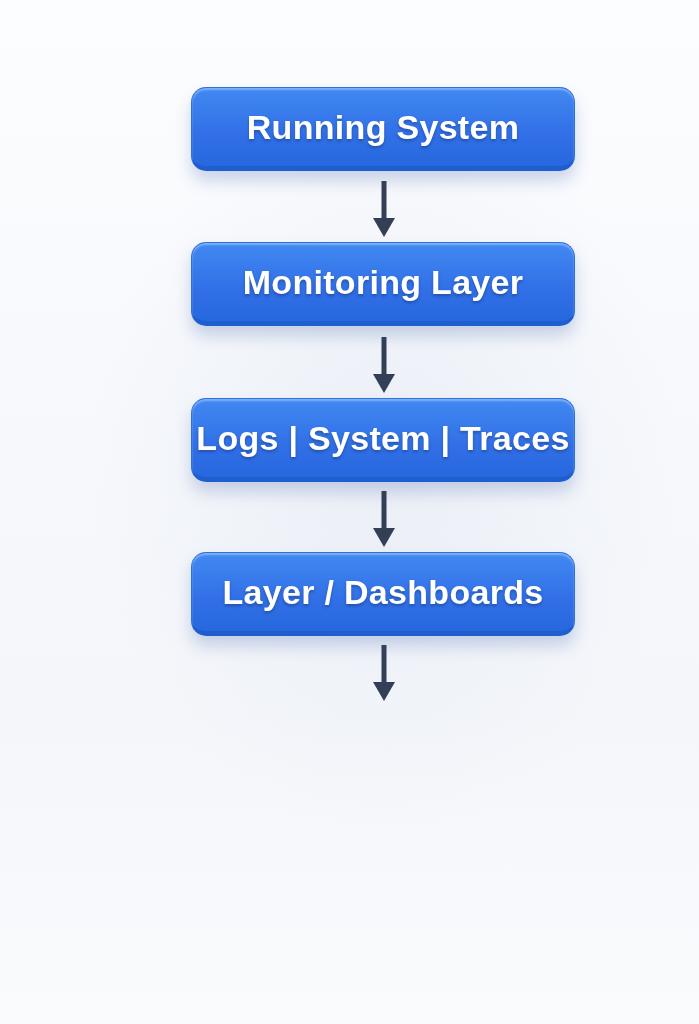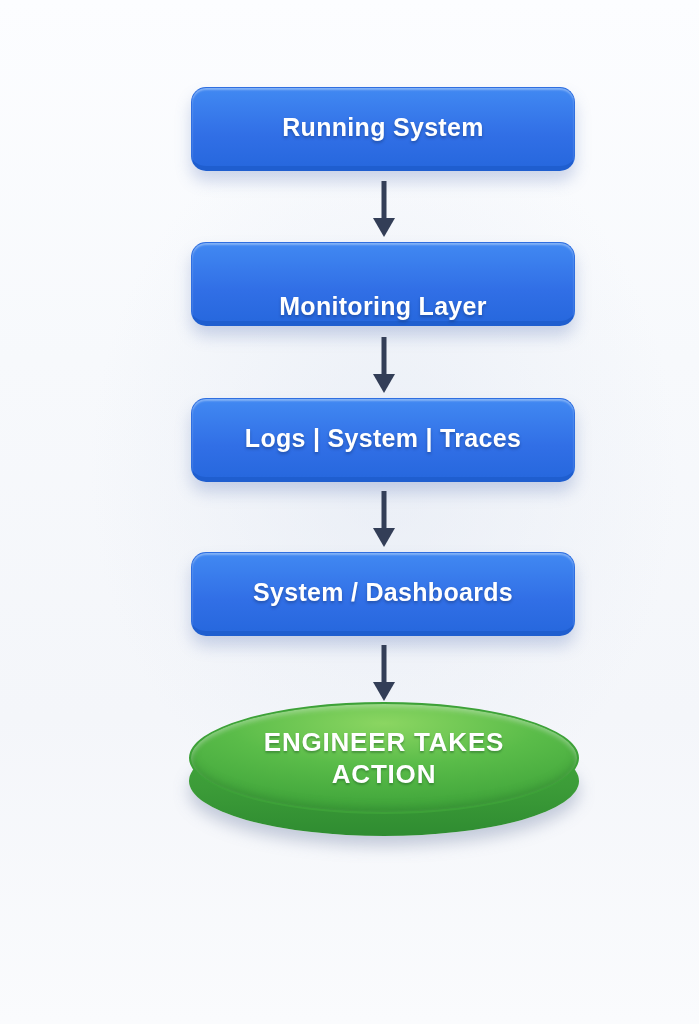--- a/index.html
+++ b/index.html
@@ -26,21 +26,21 @@
     background: linear-gradient(180deg, var(--node-blue-light, #4189f2) 0%, #316fe6 60%, var(--node-blue-dark, #2768de) 100%);
     border: 1px solid var(--node-blue-border, #2f6fe0);
     border-bottom: 5px solid var(--node-blue-rim, #1f5ecf);
     box-shadow: 0 10px 16px rgba(84, 112, 178, 0.28), inset 0 2px 2px rgba(255,255,255,0.35);
     display: flex;
     align-items: center;
     justify-content: center;
   }
   .node-box .label {
     color: var(--text-color, #ffffff);
-    font-size: 25px;
+    font-size: 34px;
     font-weight: 700;
     letter-spacing: 0.3px;
     text-shadow: 0 2px 3px rgba(21, 48, 104, 0.45);
     white-space: nowrap;
   }
   .arrow {
     position: absolute;
     left: 371px;
     width: 26px;
     height: 58px;
@@ -97,47 +97,41 @@
 
   <div class="node-box" style="top: 87px;">
     <span class="label">Running System</span>
   </div>
 
   <svg class="arrow" style="top: 180px;" viewBox="0 0 26 58" aria-hidden="true">
     <line x1="13" y1="1" x2="13" y2="40"></line>
     <polygon points="2,38 24,38 13,57"></polygon>
   </svg>
 
-  <div class="node-box" style="top: 242px; align-items: flex-end;">
+  <div class="node-box" style="top: 242px;">
     <span class="label">Monitoring Layer</span>
   </div>
 
   <svg class="arrow" style="top: 336px;" viewBox="0 0 26 58" aria-hidden="true">
     <line x1="13" y1="1" x2="13" y2="40"></line>
     <polygon points="2,38 24,38 13,57"></polygon>
   </svg>
 
   <div class="node-box" style="top: 398px;">
     <span class="label">Logs | System | Traces</span>
   </div>
 
   <svg class="arrow" style="top: 490px;" viewBox="0 0 26 58" aria-hidden="true">
     <line x1="13" y1="1" x2="13" y2="40"></line>
     <polygon points="2,38 24,38 13,57"></polygon>
   </svg>
 
   <div class="node-box" style="top: 552px;">
-    <span class="label">System / Dashboards</span>
+    <span class="label">Layer / Dashboards</span>
   </div>
 
   <svg class="arrow" style="top: 644px;" viewBox="0 0 26 58" aria-hidden="true">
     <line x1="13" y1="1" x2="13" y2="40"></line>
     <polygon points="2,38 24,38 13,57"></polygon>
   </svg>
 
-  <div class="terminal">
-    <div class="disc-side"></div>
-    <div class="disc-top">
-      <span class="label">ENGINEER TAKES ACTION</span>
-    </div>
-  </div>
 
 </div>
 
 </body></html>

